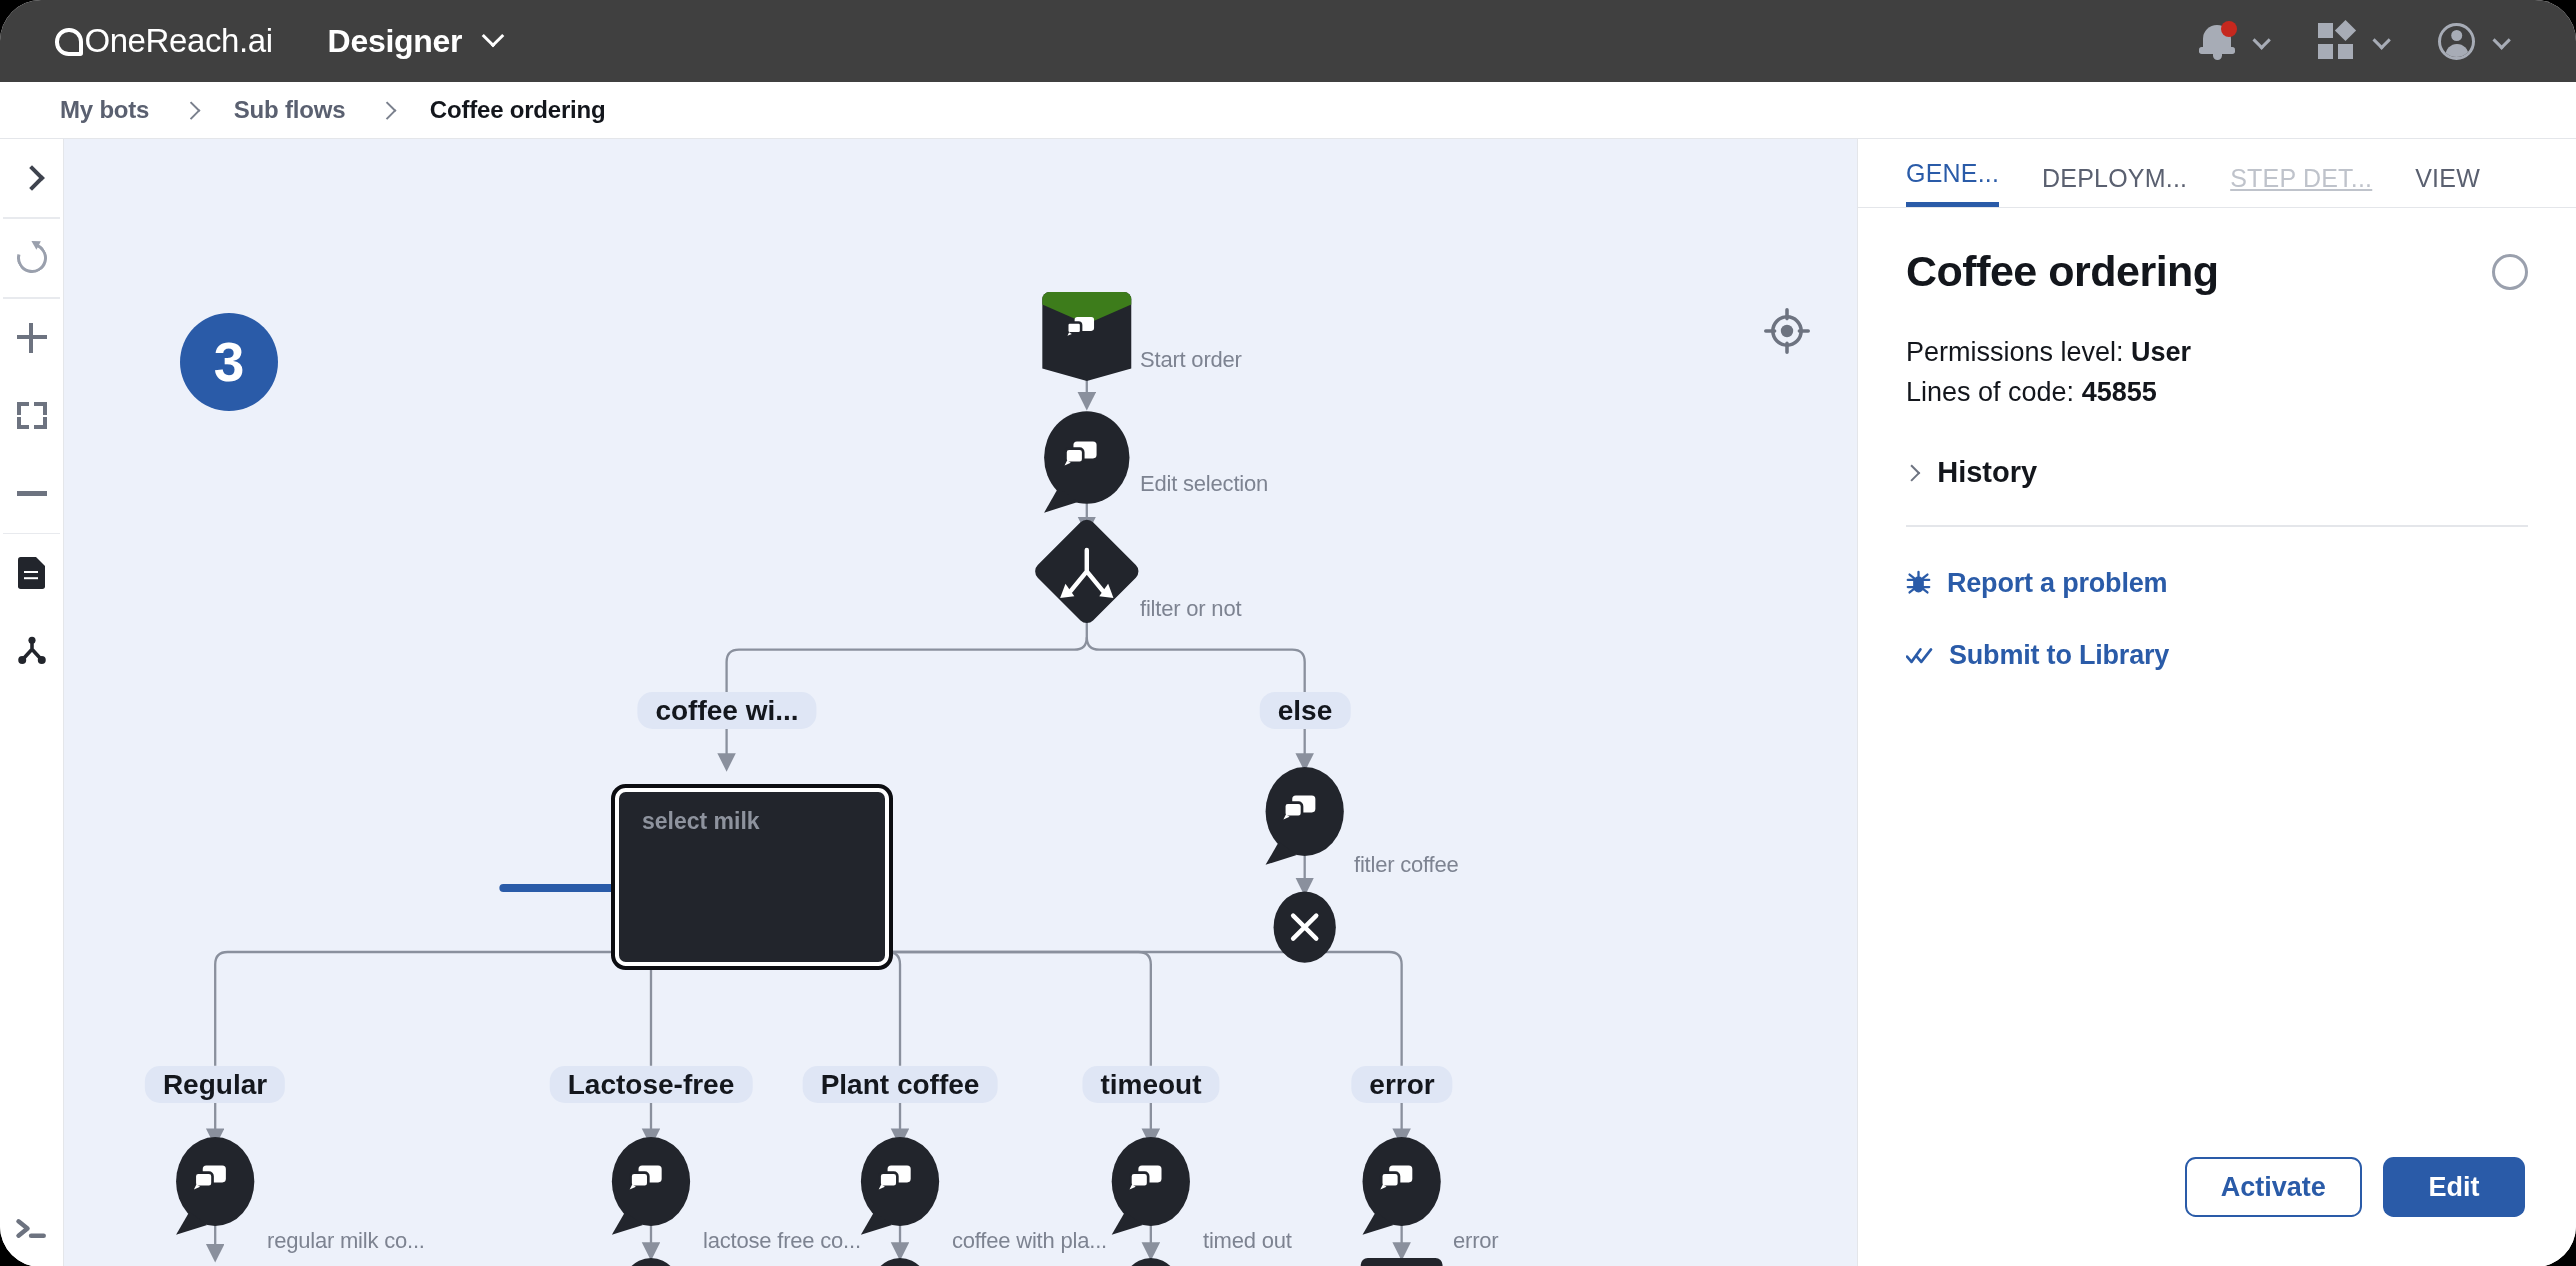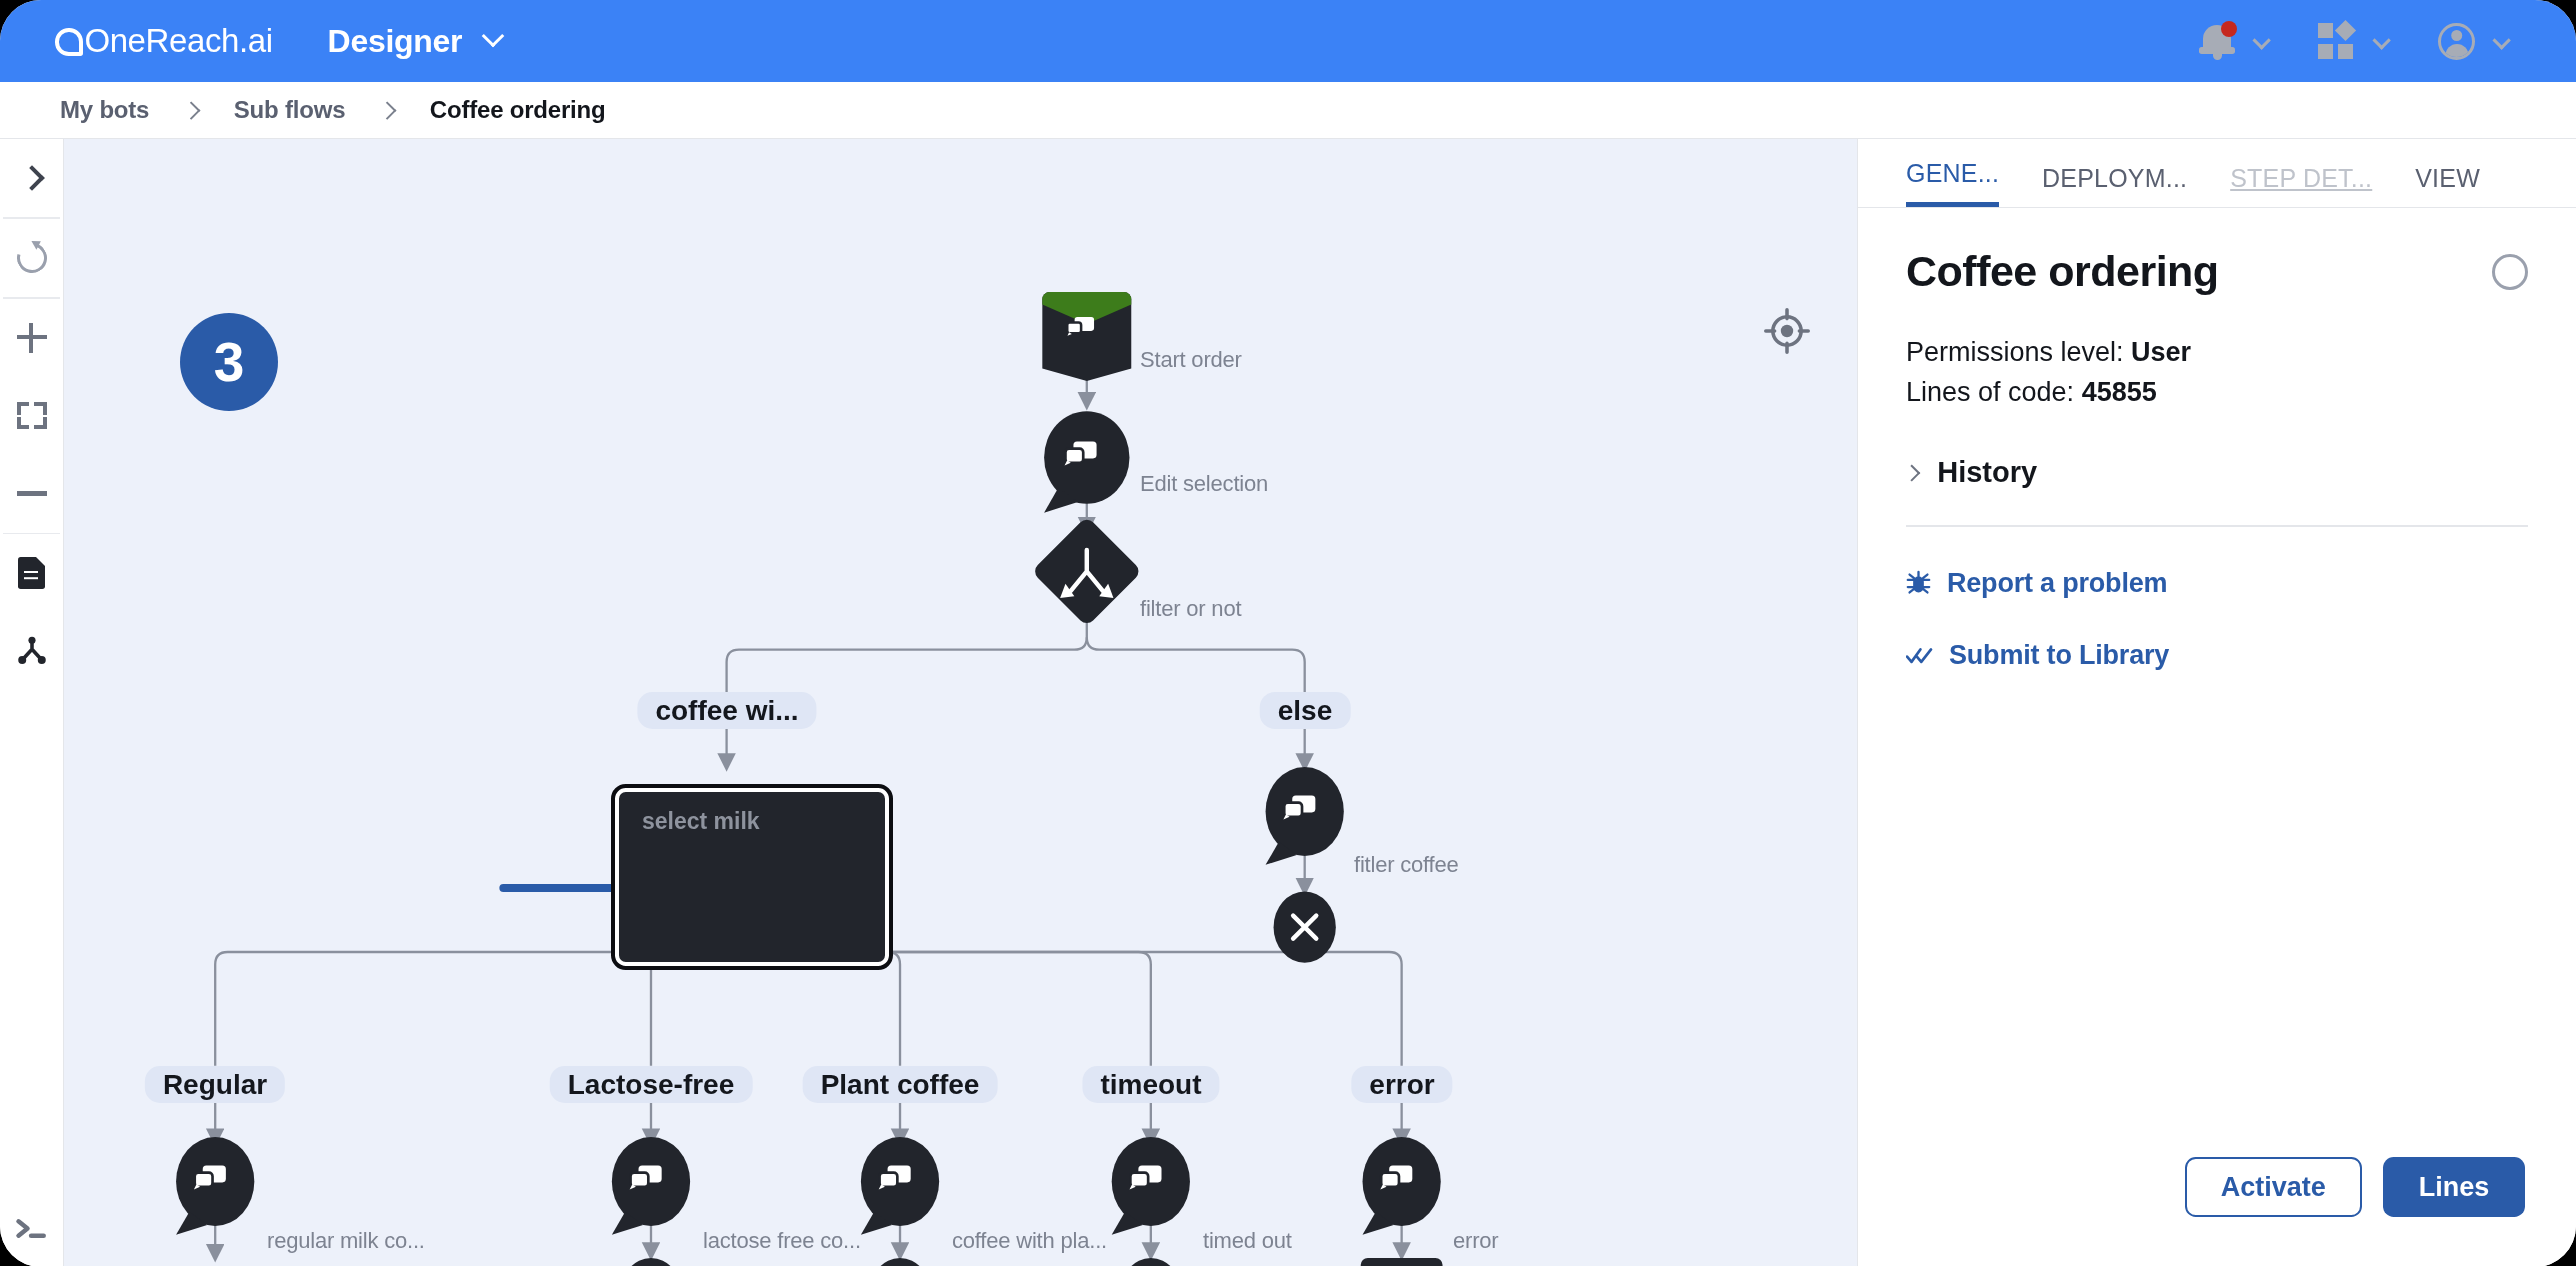--- a/index.html
+++ b/index.html
@@ -15,21 +15,21 @@
     width: 2576px; height: 1267px;
     background: #ffffff;
     border-radius: 41px;
     overflow: hidden;
   }
 
   
   .topbar {
     position: absolute; top: 0; left: 0;
     width: 2576px; height: 82px;
-    background: #3b82f6;
+    background: #404040;
     display: flex; align-items: center;
   }
   .brand {
     display: flex; align-items: center;
     margin-left: 55px;
   }
   .logo-mark {
     width: 27.6px; height: 27.6px;
     border: 4px solid #ffffff;
     border-radius: 50% 50% 2.7px 50%;
@@ -582,18 +582,18 @@
         <svg width="27" height="21.3" viewBox="0 0 30 24">
           <path d="M1,13 L6,19 L16,5" stroke="#2a5ba8" stroke-width="3" fill="none" stroke-linecap="round" stroke-linejoin="round"></path>
           <path d="M12,13 L17,19 L28,5" stroke="#2a5ba8" stroke-width="3" fill="none" stroke-linecap="round" stroke-linejoin="round"></path>
         </svg>
         <span class="link-text">Submit to Library</span>
       </div>
     </div>
 
     <div class="panel-footer">
       <div class="btn btn-outline">Activate</div>
-      <div class="btn btn-primary">Lines</div>
+      <div class="btn btn-primary">Edit</div>
     </div>
   </div>
 
 </div>
 
 
 </body></html>

